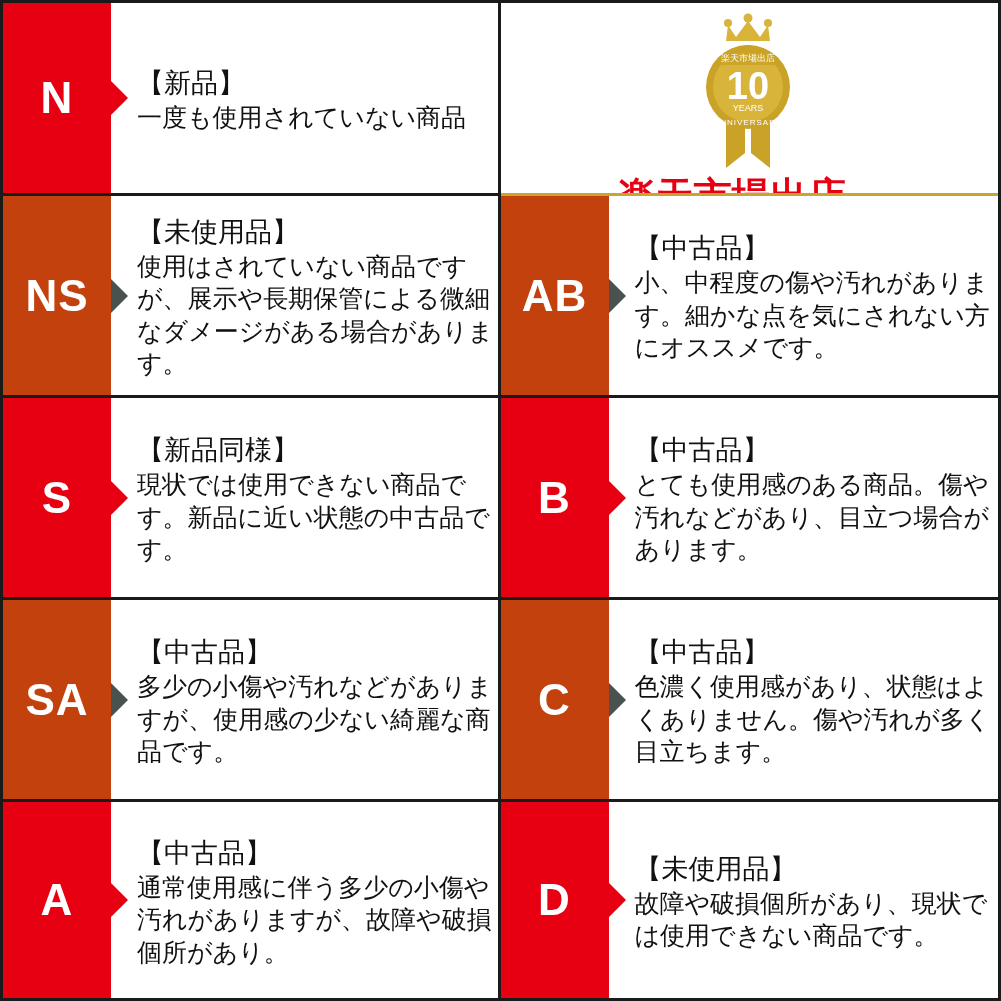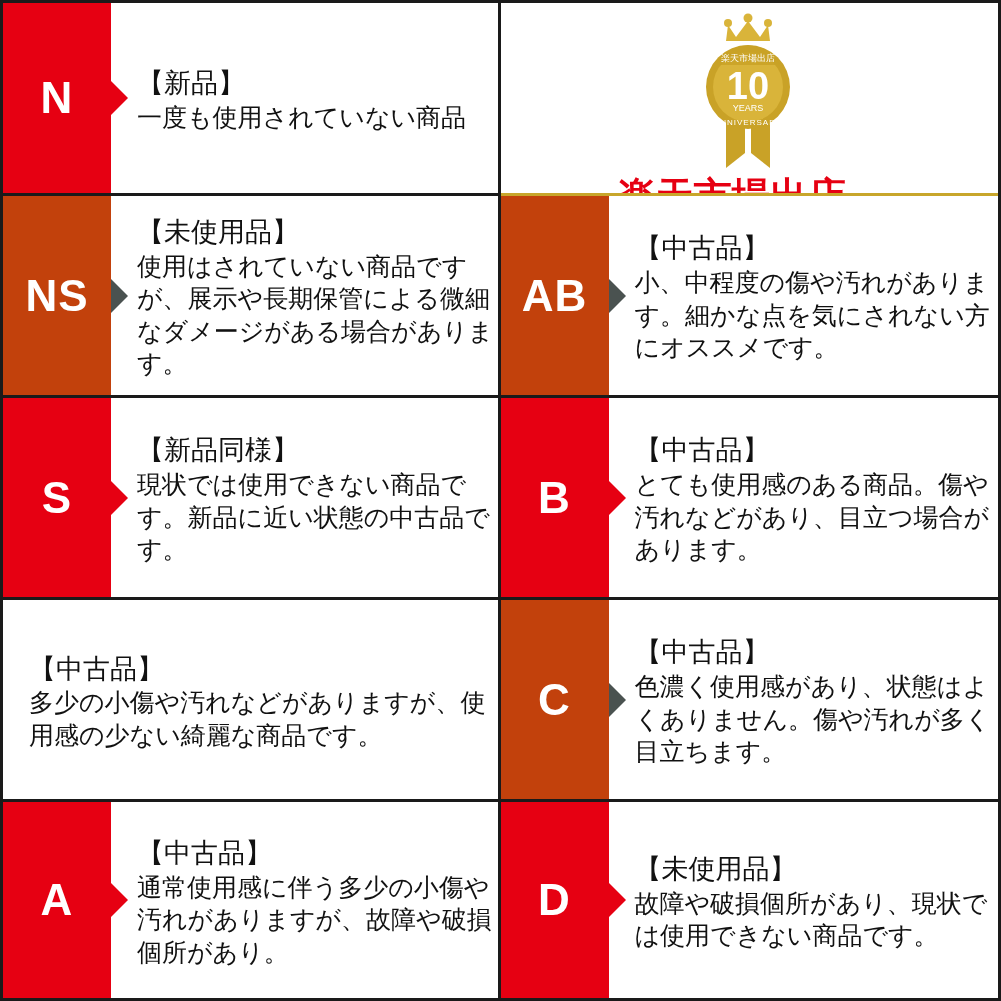--- a/index.html
+++ b/index.html
@@ -206,20 +206,23 @@
       <div class="grade red">
         <span>B</span>
       </div>
       <div class="desc">
         <div class="title">【中古品】</div>
         <div class="body">とても使用感のある商品。傷や汚れなどがあり、目立つ場合があります。</div>
       </div>
     </div>
 
     <div class="cell">
+      <div class="grade gray">
+        <span>SA</span>
+      </div>
       <div class="desc">
         <div class="title">【中古品】</div>
         <div class="body">多少の小傷や汚れなどがありますが、使用感の少ない綺麗な商品です。</div>
       </div>
     </div>
 
     <div class="cell col-right">
       <div class="grade gray">
         <span>C</span>
       </div>

